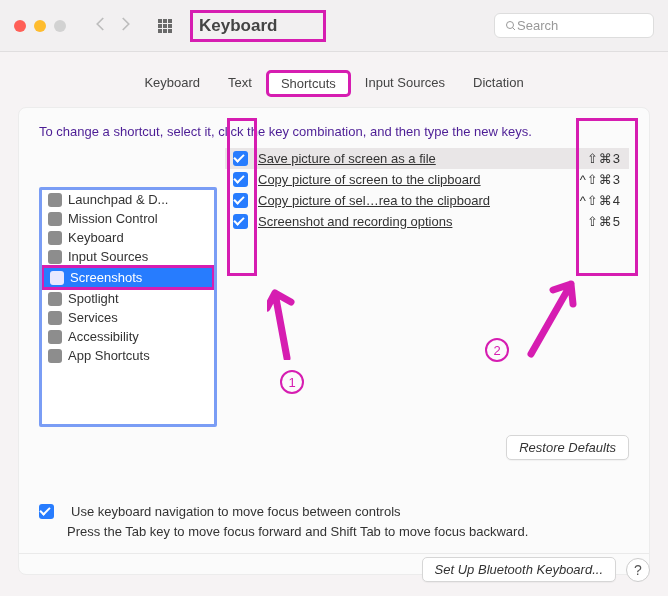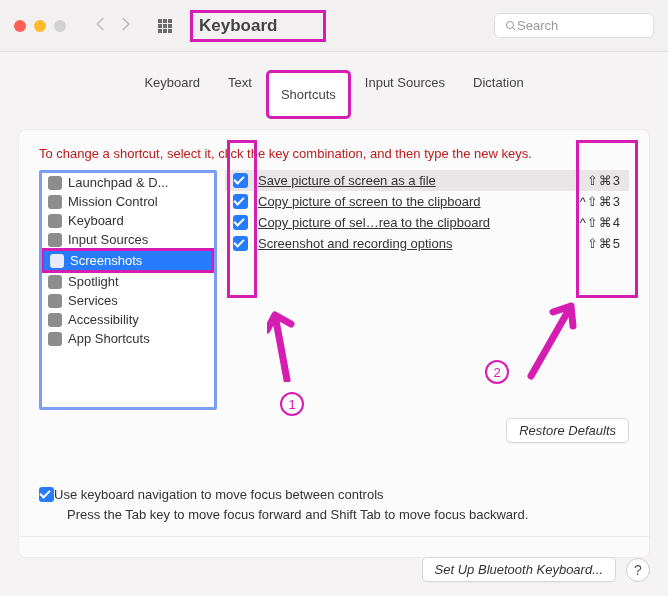--- a/index.html
+++ b/index.html
@@ -61,37 +61,38 @@
 .tab {
   font-size: 13px;
   padding: 5px 14px;
   color: #444;
   border-radius: 5px;
   cursor: pointer;
 }
 .tab.active {
   background: #fff;
   border: 3px solid #d61db1;
-  padding: 14px 12px;
+  padding: 3px 12px;
 }
 .panel {
   background: #fbfbfb;
   border: 1px solid #ececec;
   border-radius: 8px;
   padding: 16px 20px 20px 20px;
 }
-.instr { font-size: 13px; color:#b91c1c; margin-bottom: 9px; }
+.instr { font-size: 13px; color:#4c1d95; margin-bottom: 9px; }
 .split { display: flex; gap: 8px; }
 .catlist {
   width: 178px;
   height: 240px;
   background: #fff;
   border: 3px solid #7a9df5;
   border-radius: 2px;
   overflow: hidden;
+  margin-top: 39px;
 }
 .cat {
   display: flex;
   align-items: center;
   gap: 6px;
   padding: 2px 6px;
   font-size: 13px;
   color: #333;
   white-space: nowrap;
   overflow: hidden;
@@ -135,21 +136,21 @@
   display:flex; align-items:center; justify-content:center;
   font-size:13px; color:#d61db1;
 }
 .restore-row { display:flex; justify-content:flex-end; margin-top:8px; }
 .btn {
   background:#fff; border:1px solid #d6d6d6; border-radius:5px;
   padding:4px 12px; font-size:13px; color:#333; cursor:pointer;
   box-shadow: 0 1px 1px rgba(0,0,0,0.04);
   font-style: italic;
 }
-.footer-opt { margin-top: 44px; display:flex; align-items:flex-start; gap:0;}
+.footer-opt { margin-top: 44px; display:flex; align-items:flex-start; gap:17px;}
 .footer-sub { margin-left:28px; font-size:13px; color:#333; margin-top:5px;}
 .bottom { position:absolute; bottom:14px; right:18px; display:flex; gap:10px; align-items:center;margin-top:25px; }
 .helpbtn {
   width:24px; height:24px; border-radius:50%; border:1px solid #ccc;
   display:flex; align-items:center; justify-content:center; background:#fff;
   font-size:14px; color:#555; cursor:pointer;
 }
 .hr { height:1px; background:#eaeaea; margin:14px -20px 0 -20px; }
 </style>
 </head>

